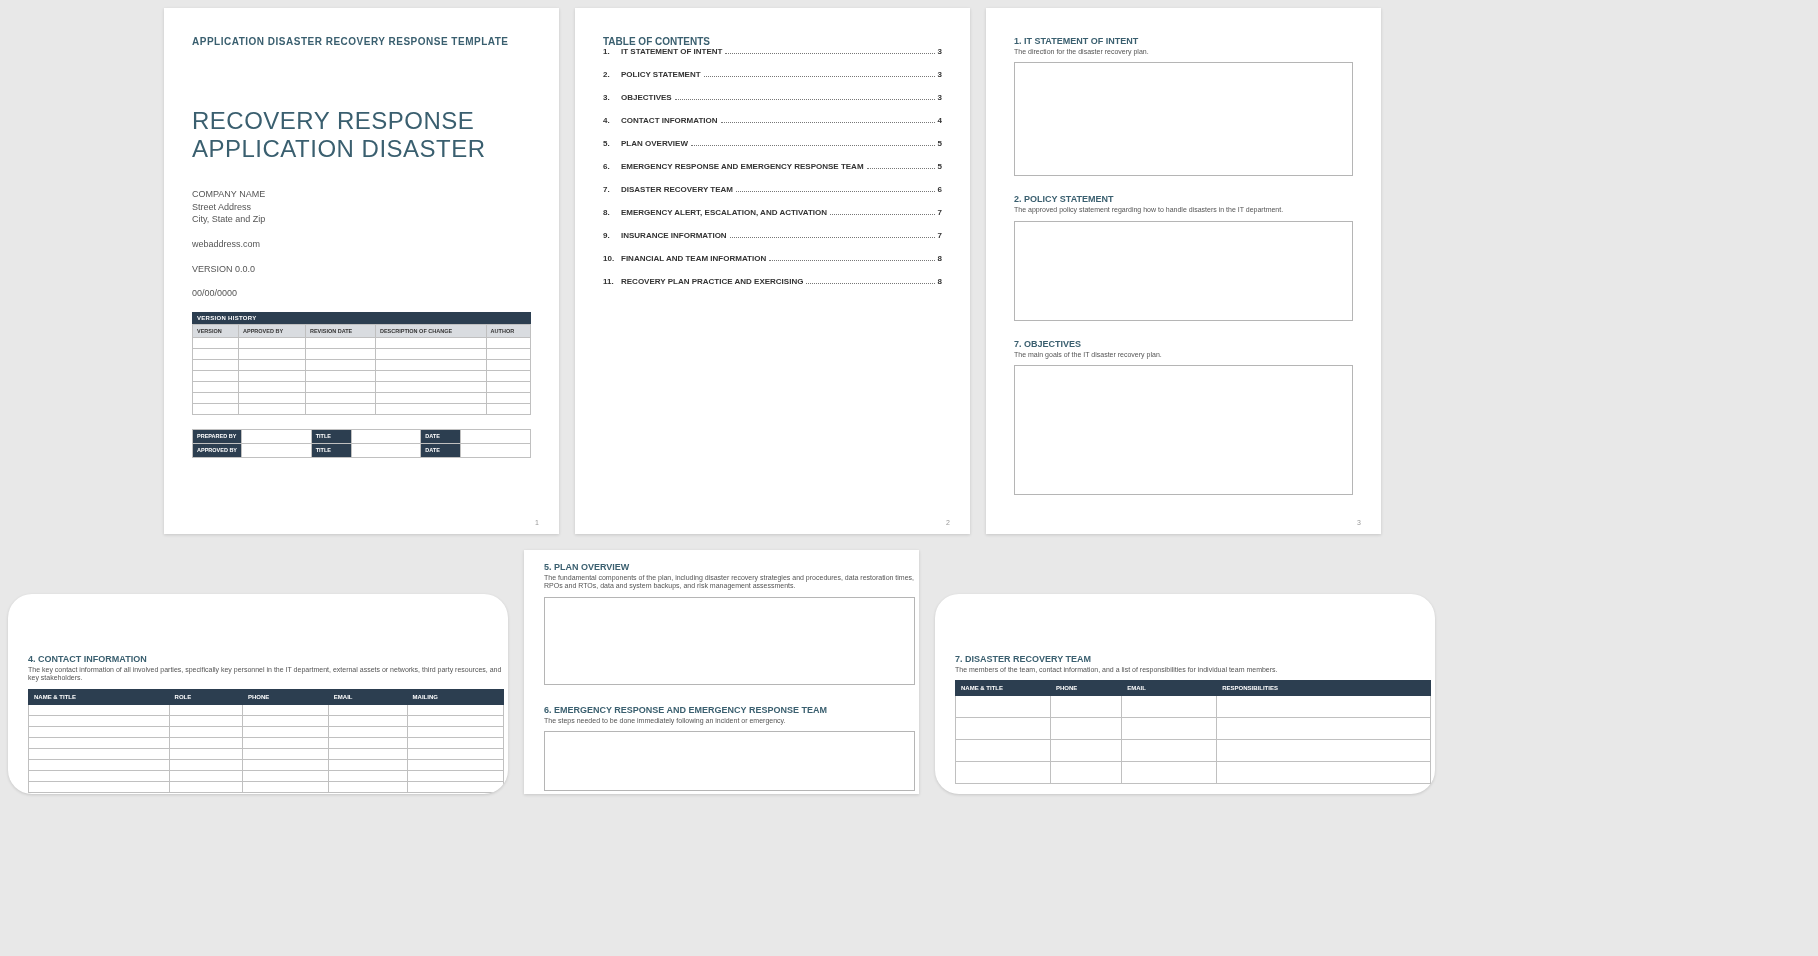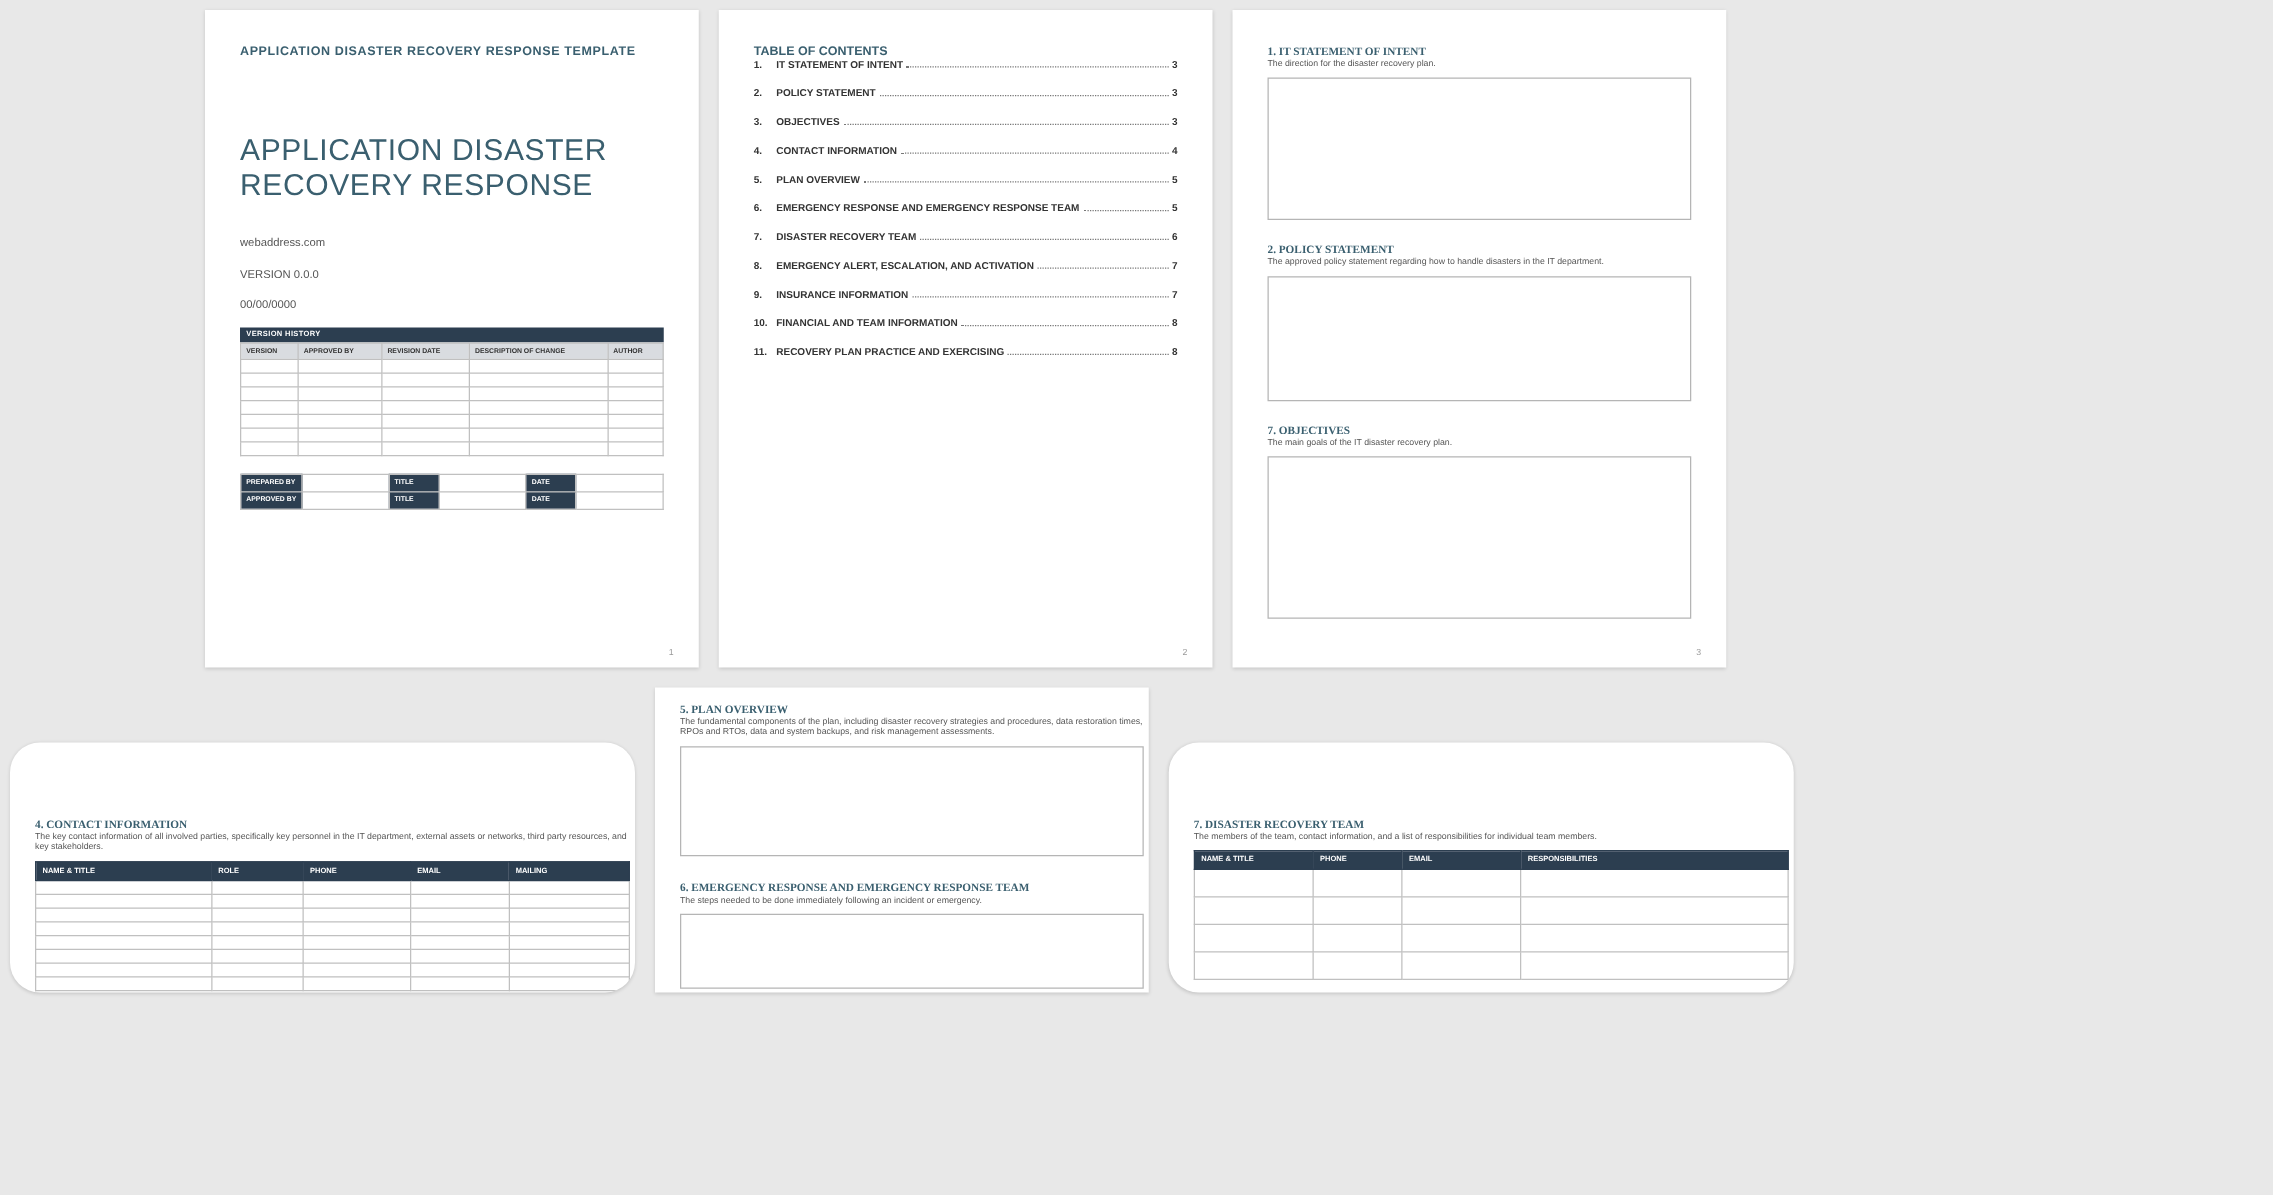--- a/index.html
+++ b/index.html
@@ -128,21 +128,20 @@
     min-width: 10px;
     height: 7px;
   }
   .toc-page { flex-shrink: 0; }
   
   .sec-heading {
     font-size: 9px;
     font-weight: 700;
     color: #3a5f6f;
     margin-bottom: 2px;
-    font-family: Liberation Serif, serif;
   }
   .sec-desc {
     font-size: 7px;
     color: #555;
     margin-bottom: 6px;
     line-height: 1.2;
   }
   .sec-box {
     border: 1px solid #b5b5b5;
     width: 100%;
@@ -180,22 +179,27 @@
 </style>
 </head>
 <body>
 
 <div class="pages-row">
   <div style="width:140px;"></div>
 
   <div class="page full p1">
     <div class="p1-template">APPLICATION DISASTER RECOVERY RESPONSE TEMPLATE</div>
     <div class="p1-title">
+      <div>RECOVERY RESPONSE</div>
       <div>APPLICATION DISASTER</div>
-      <div>RECOVERY RESPONSE</div>
+    </div>
+    <div class="p1-meta">
+      <div>COMPANY NAME</div>
+      <div>Street Address</div>
+      <div>City, State and Zip</div>
     </div>
     <div class="p1-meta">webaddress.com</div>
     <div class="p1-meta">VERSION 0.0.0</div>
     <div class="p1-meta">00/00/0000</div>
 
     <div class="vh-title">VERSION HISTORY</div>
     <table class="vh-table">
       <thead>
           <tr>
         <th>VERSION</th>

